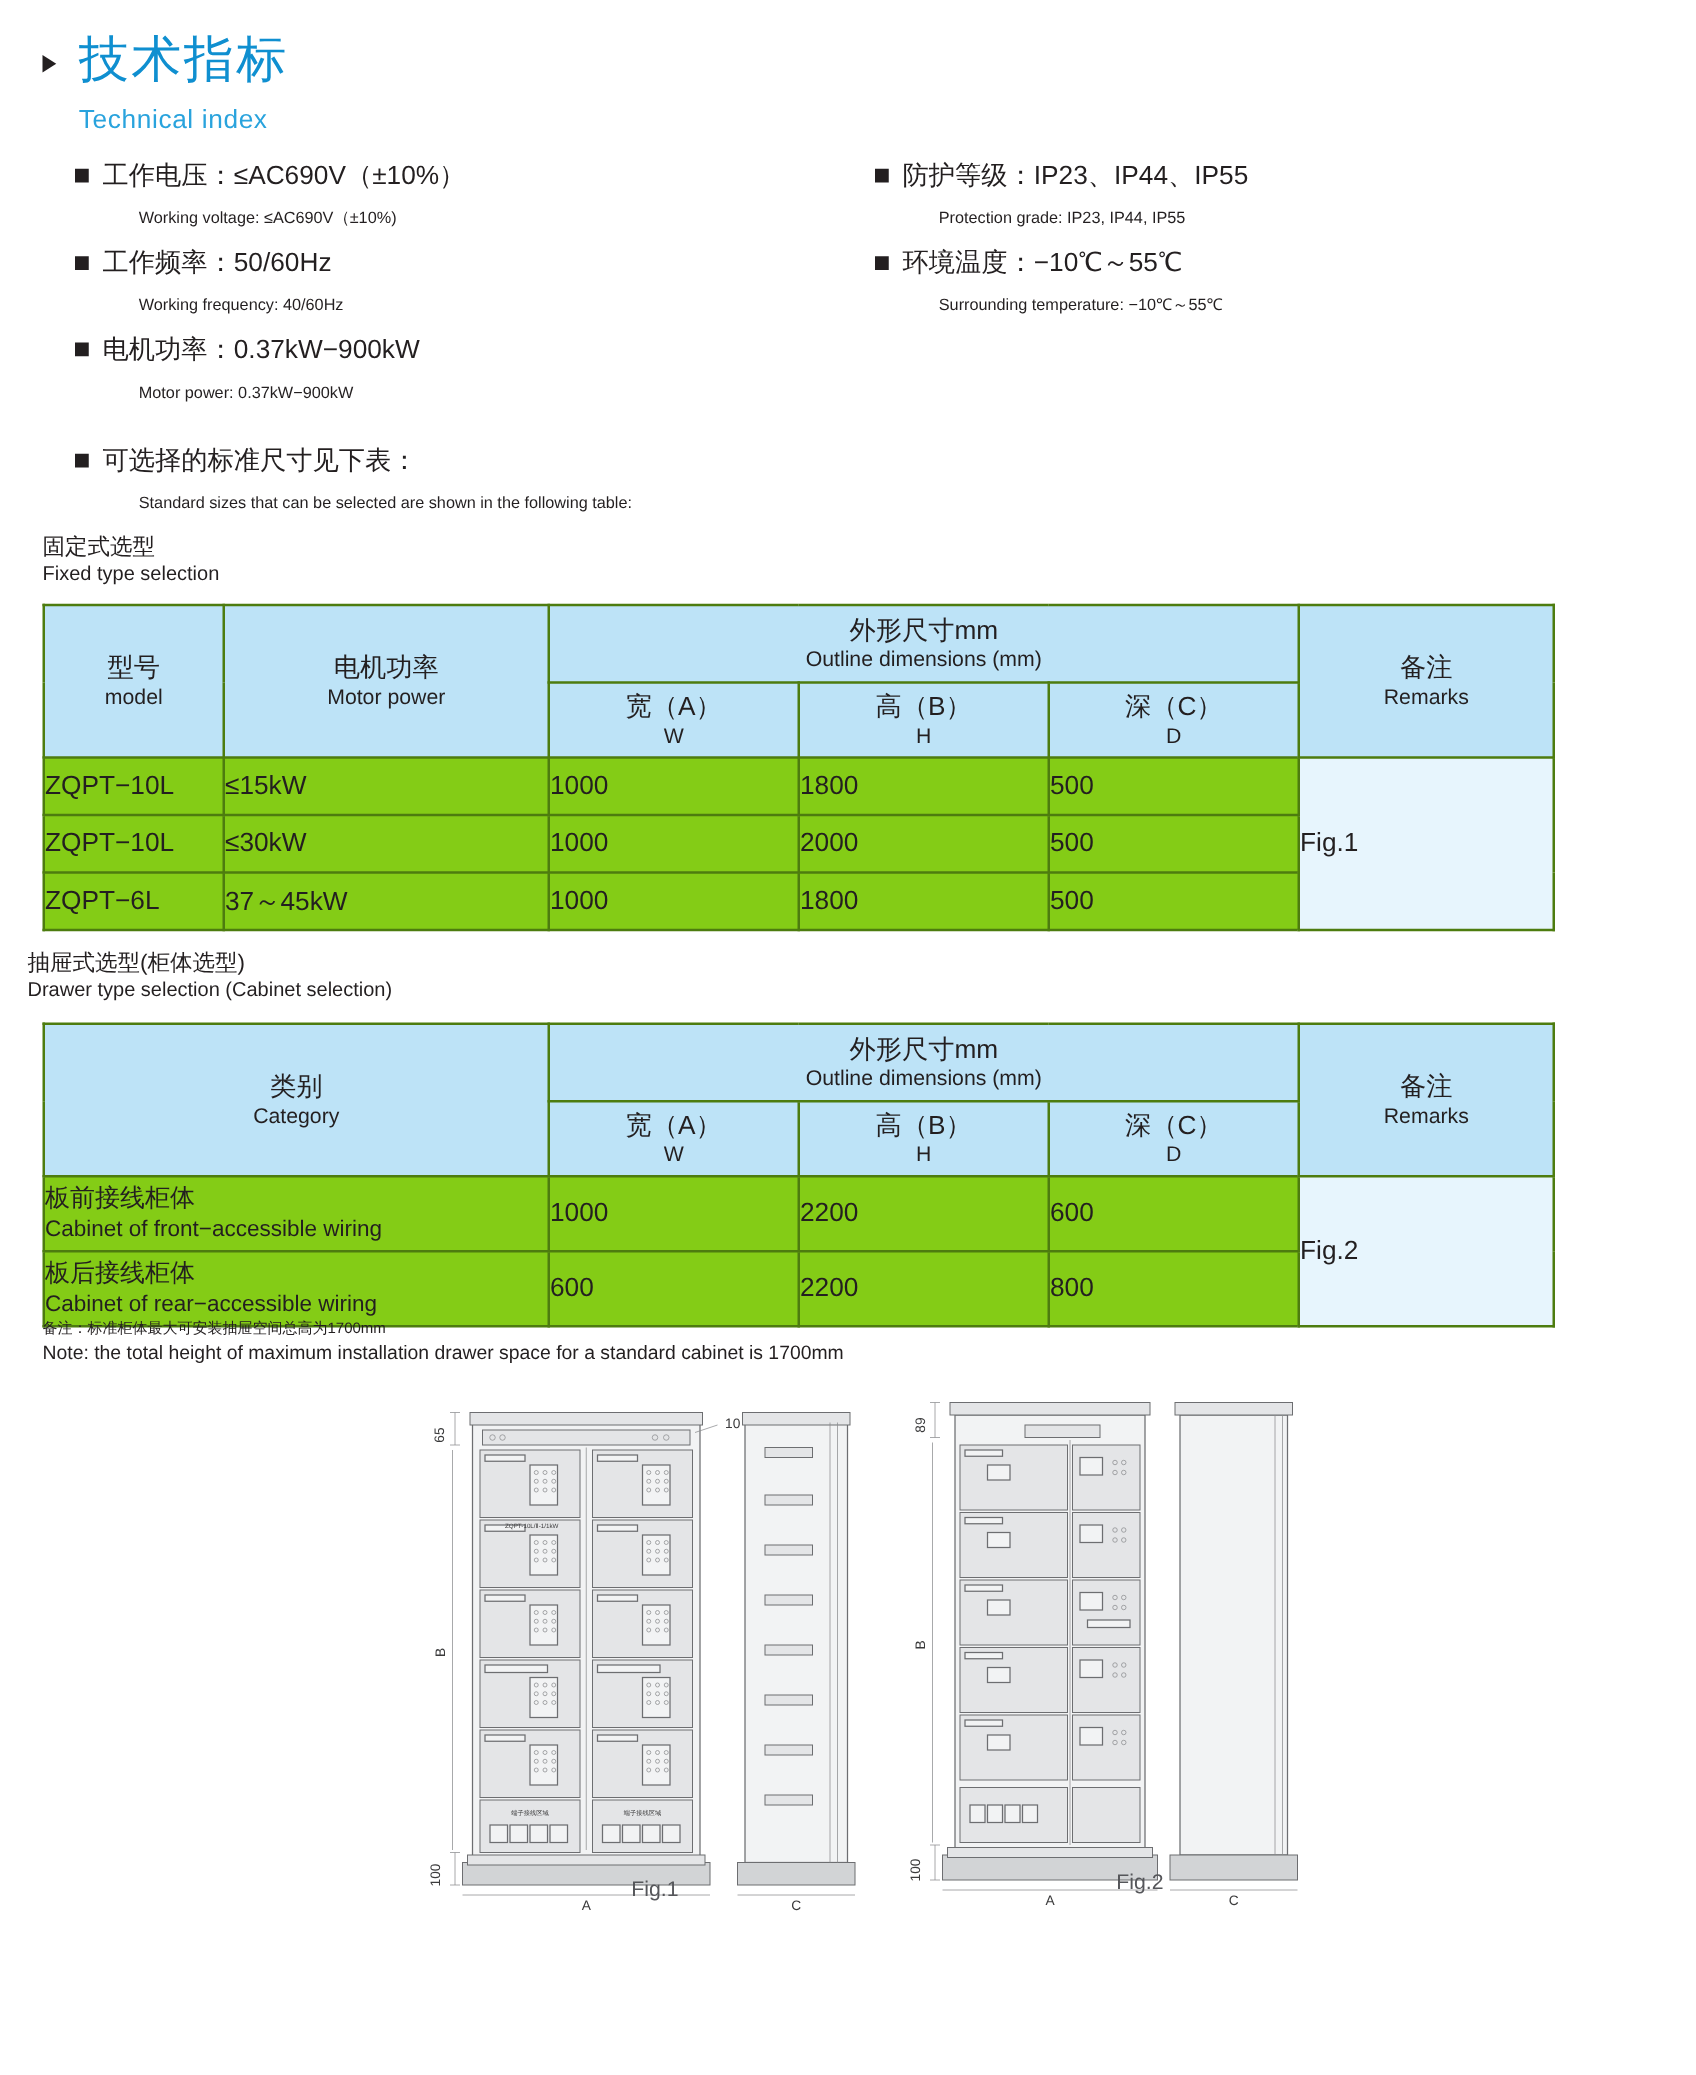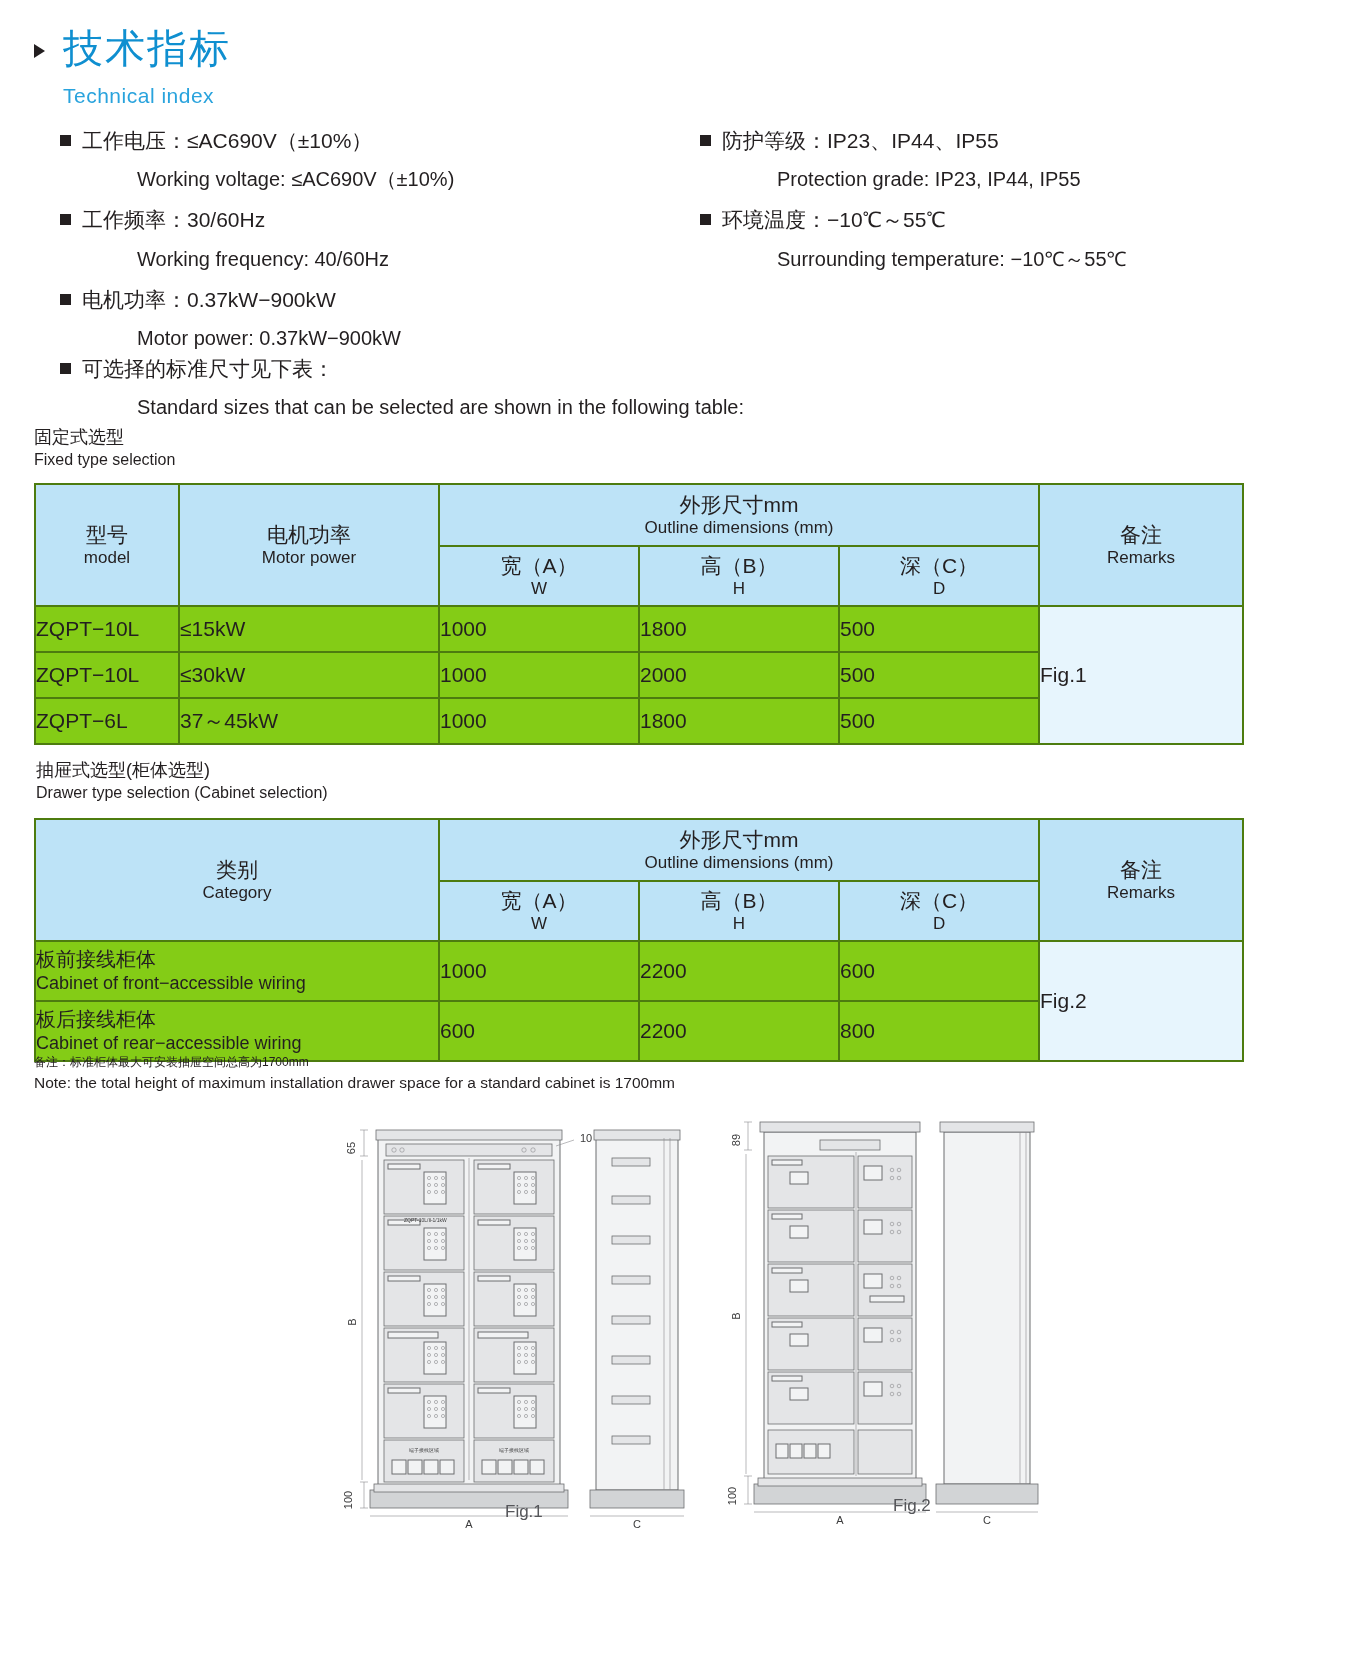--- a/index.html
+++ b/index.html
@@ -76,23 +76,23 @@
   .sq {
     display: inline-block;
     width: 11px;
     height: 11px;
     background: #231f20;
     margin-right: 11px;
     margin-top: 9px;
     flex: 0 0 auto;
   }
   .spec-en {
-    font-size: 20px;
+    font-size: 13px;
     color: #231f20;
-    margin-left: 77px;
+    margin-left: 51px;
     margin-top: 9px;
     line-height: 1.4;
   }
 
   .spec-note {
     position: absolute;
     left: 60px;
     top: 228px;
     width: 900px;
   }
@@ -100,21 +100,21 @@
   
   .tbl-caption {
     font-size: 17.5px;
     color: #231f20;
     line-height: 1.35;
   }
   .tbl-caption .cn { font-size: 18px; }
   .tbl-caption .en { font-size: 16px; }
 
   #cap1 { position: absolute; left: 34px; top: 425px; }
-  #cap2 { position: absolute; left: 36px; top: 758px; }
+  #cap2 { position: absolute; left: 22px; top: 758px; }
 
   
   table.dim {
     position: absolute;
     border-collapse: collapse;
     width: 1208px;
     left: 34px;
     table-layout: fixed;
   }
   #table1 { top: 483px; }
@@ -197,21 +197,21 @@
       <div class="spec-item">
         <div class="spec-cn">
             <span class="sq"></span>
             <span>工作电压：≤AC690V（±10%）</span>
           </div>
         <div class="spec-en">Working voltage: ≤AC690V（±10%)</div>
       </div>
       <div class="spec-item">
         <div class="spec-cn">
             <span class="sq"></span>
-            <span>工作频率：30/60Hz</span>
+            <span>工作频率：50/60Hz</span>
           </div>
         <div class="spec-en">Working frequency: 40/60Hz</div>
       </div>
       <div class="spec-item">
         <div class="spec-cn">
             <span class="sq"></span>
             <span>电机功率：0.37kW−900kW</span>
           </div>
         <div class="spec-en">Motor power: 0.37kW−900kW</div>
       </div>

